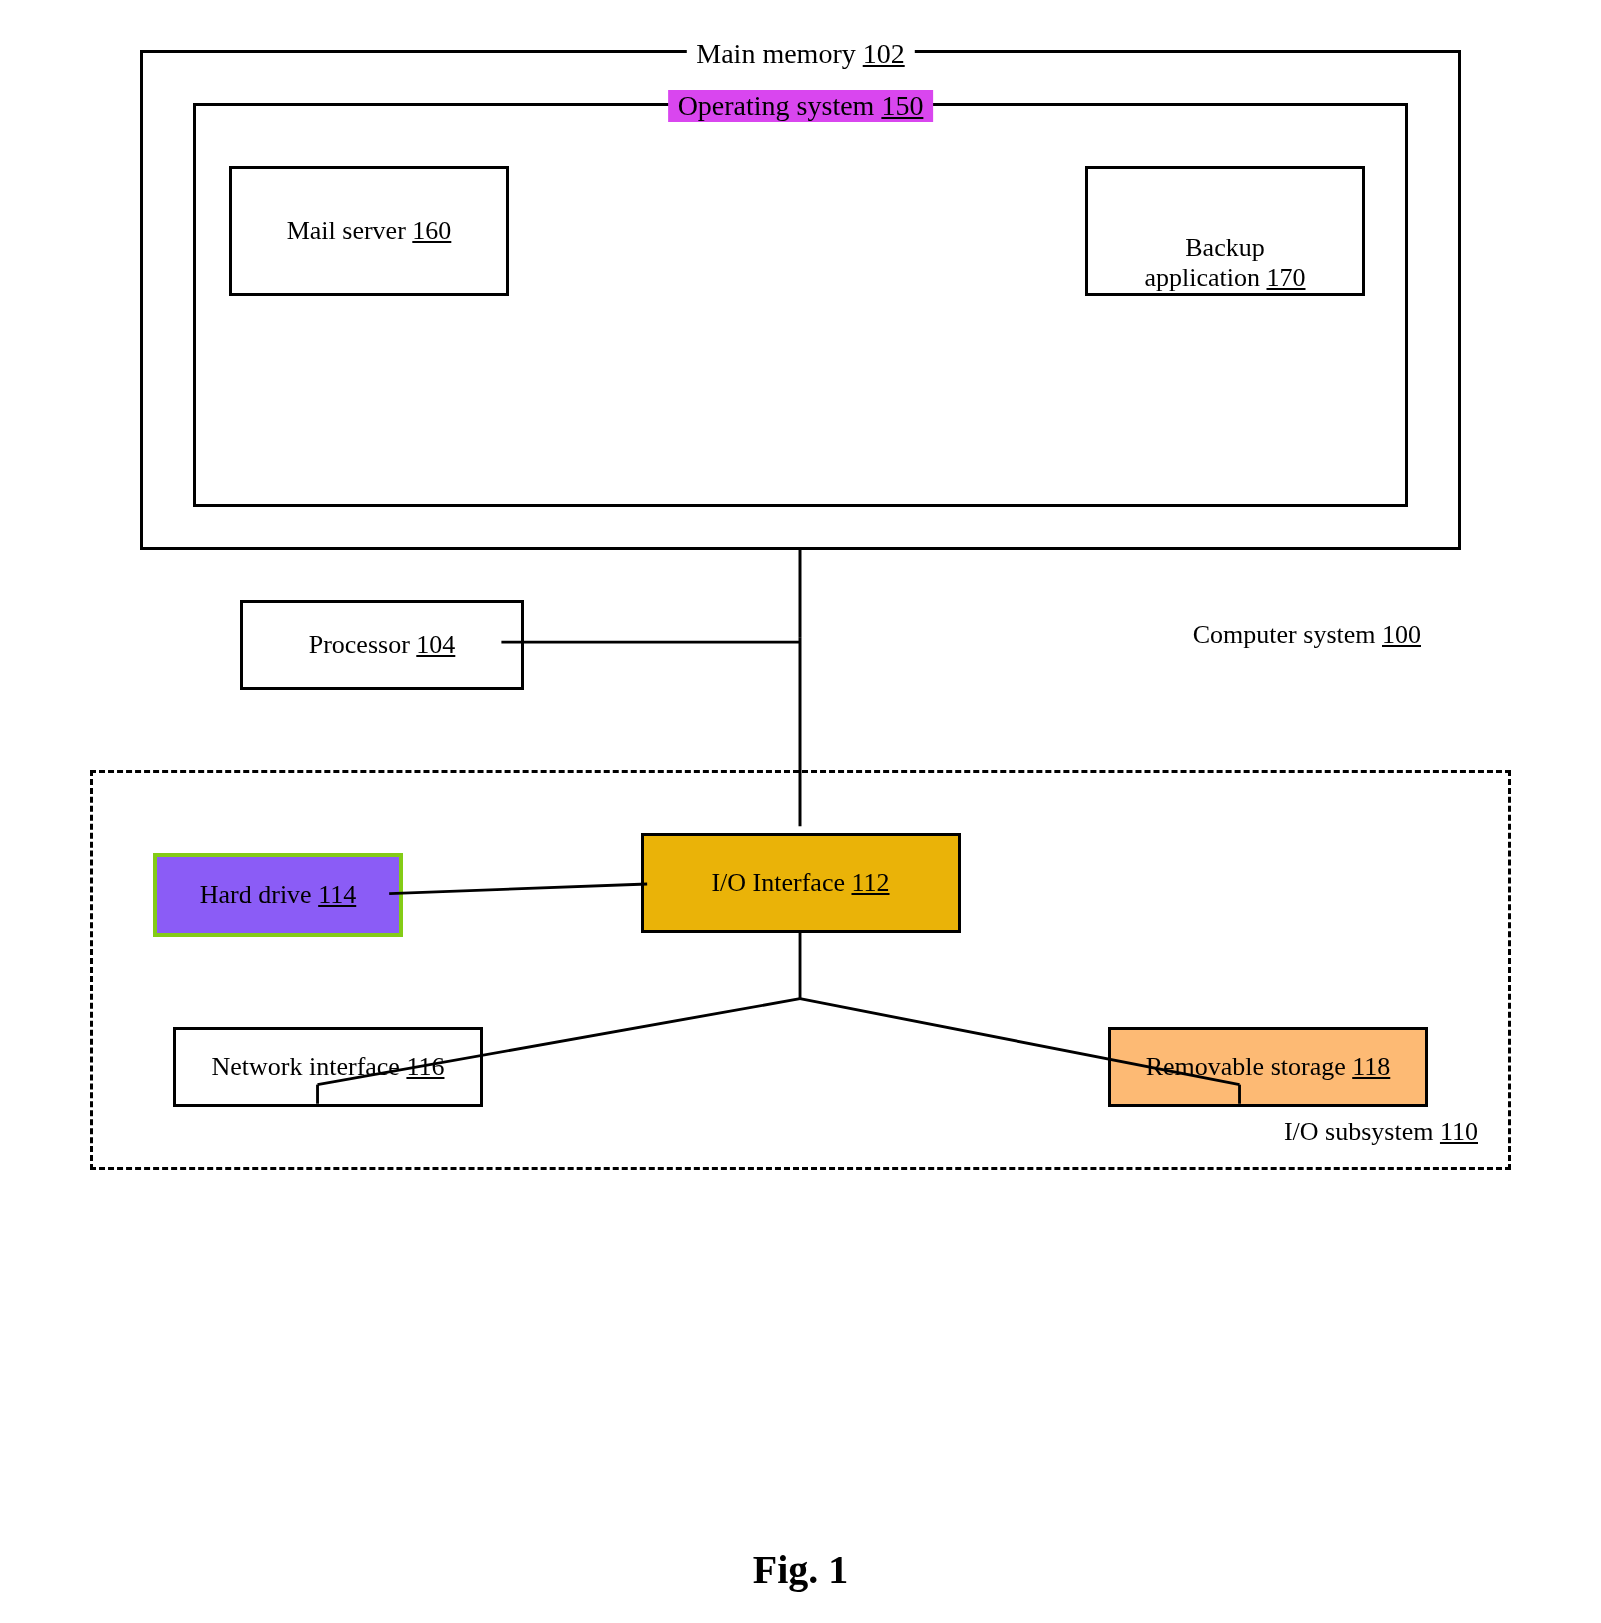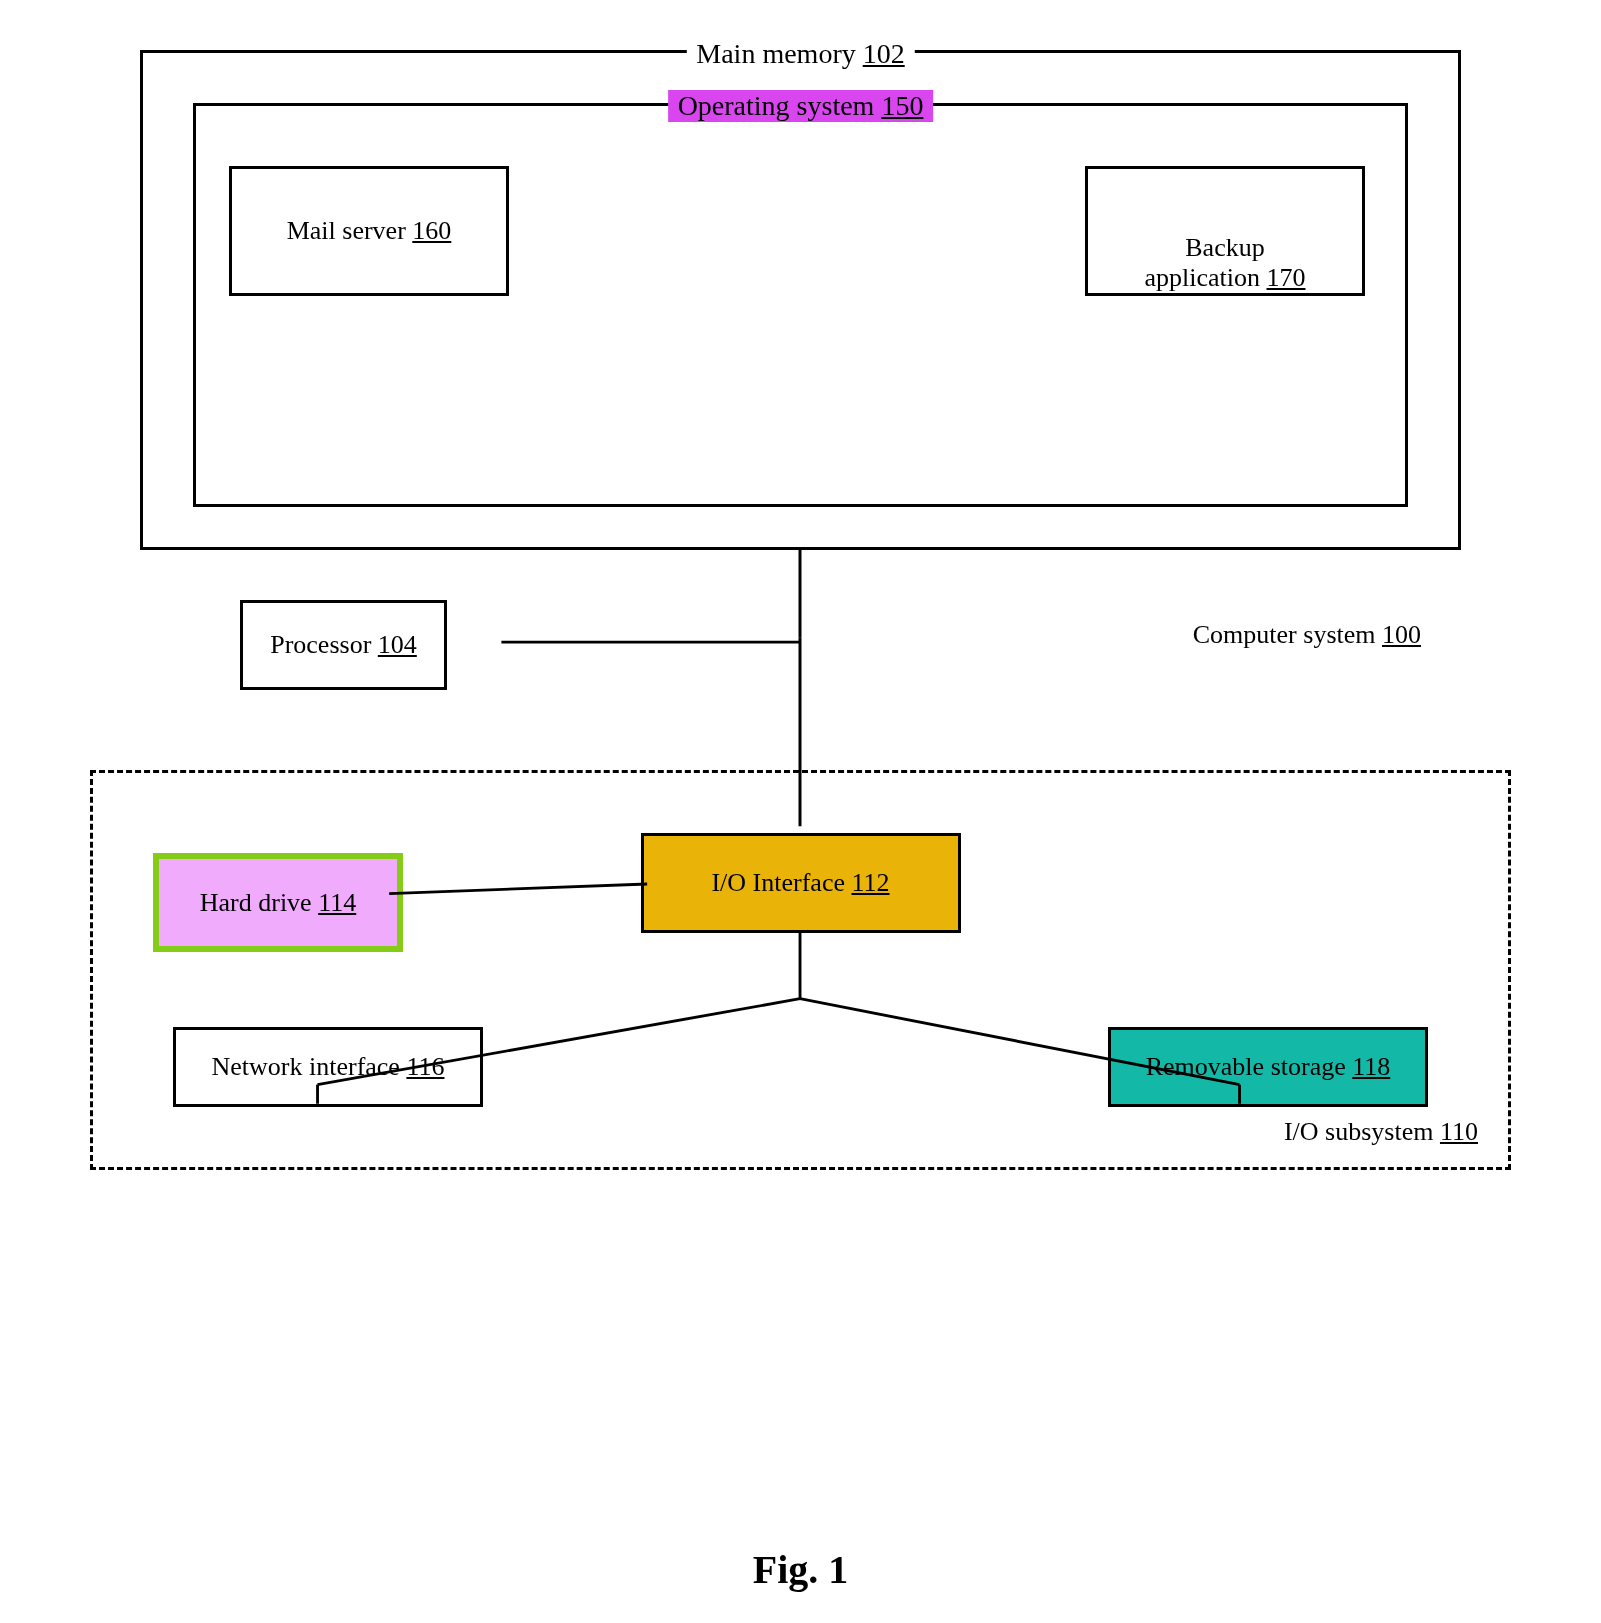--- a/index.html
+++ b/index.html
@@ -117,21 +117,21 @@
 
     .backup-app-label u {
       text-decoration: underline;
     }
 
     
     .processor-box {
       position: absolute;
       top: 570px;
       left: 180px;
-      width: 207px;
+      width: 284px;
       height: 90px;
       border: 3px solid #000;
       background: #fff;
       display: flex;
       align-items: center;
       justify-content: center;
     }
 
     .processor-label {
       font-size: 26px;
@@ -198,23 +198,23 @@
     .io-interface-label u {
       text-decoration: underline;
     }
 
     
     .hard-drive-box {
       position: absolute;
       top: 80px;
       left: 60px;
       width: 250px;
-      height: 99px;
-      border: 6px solid #84cc16;
-      background: #f0abfc;
+      height: 84px;
+      border: 4px solid #84cc16;
+      background: #8b5cf6;
       display: flex;
       align-items: center;
       justify-content: center;
     }
 
     .hard-drive-label {
       font-size: 26px;
     }
 
     .hard-drive-label u {
@@ -244,21 +244,21 @@
     }
 
     
     .removable-storage-box {
       position: absolute;
       bottom: 60px;
       right: 80px;
       width: 320px;
       height: 80px;
       border: 3px solid #000;
-      background: #14b8a6;
+      background: #fdba74;
       display: flex;
       align-items: center;
       justify-content: center;
     }
 
     .removable-storage-label {
       font-size: 26px;
     }
 
     .removable-storage-label u {

